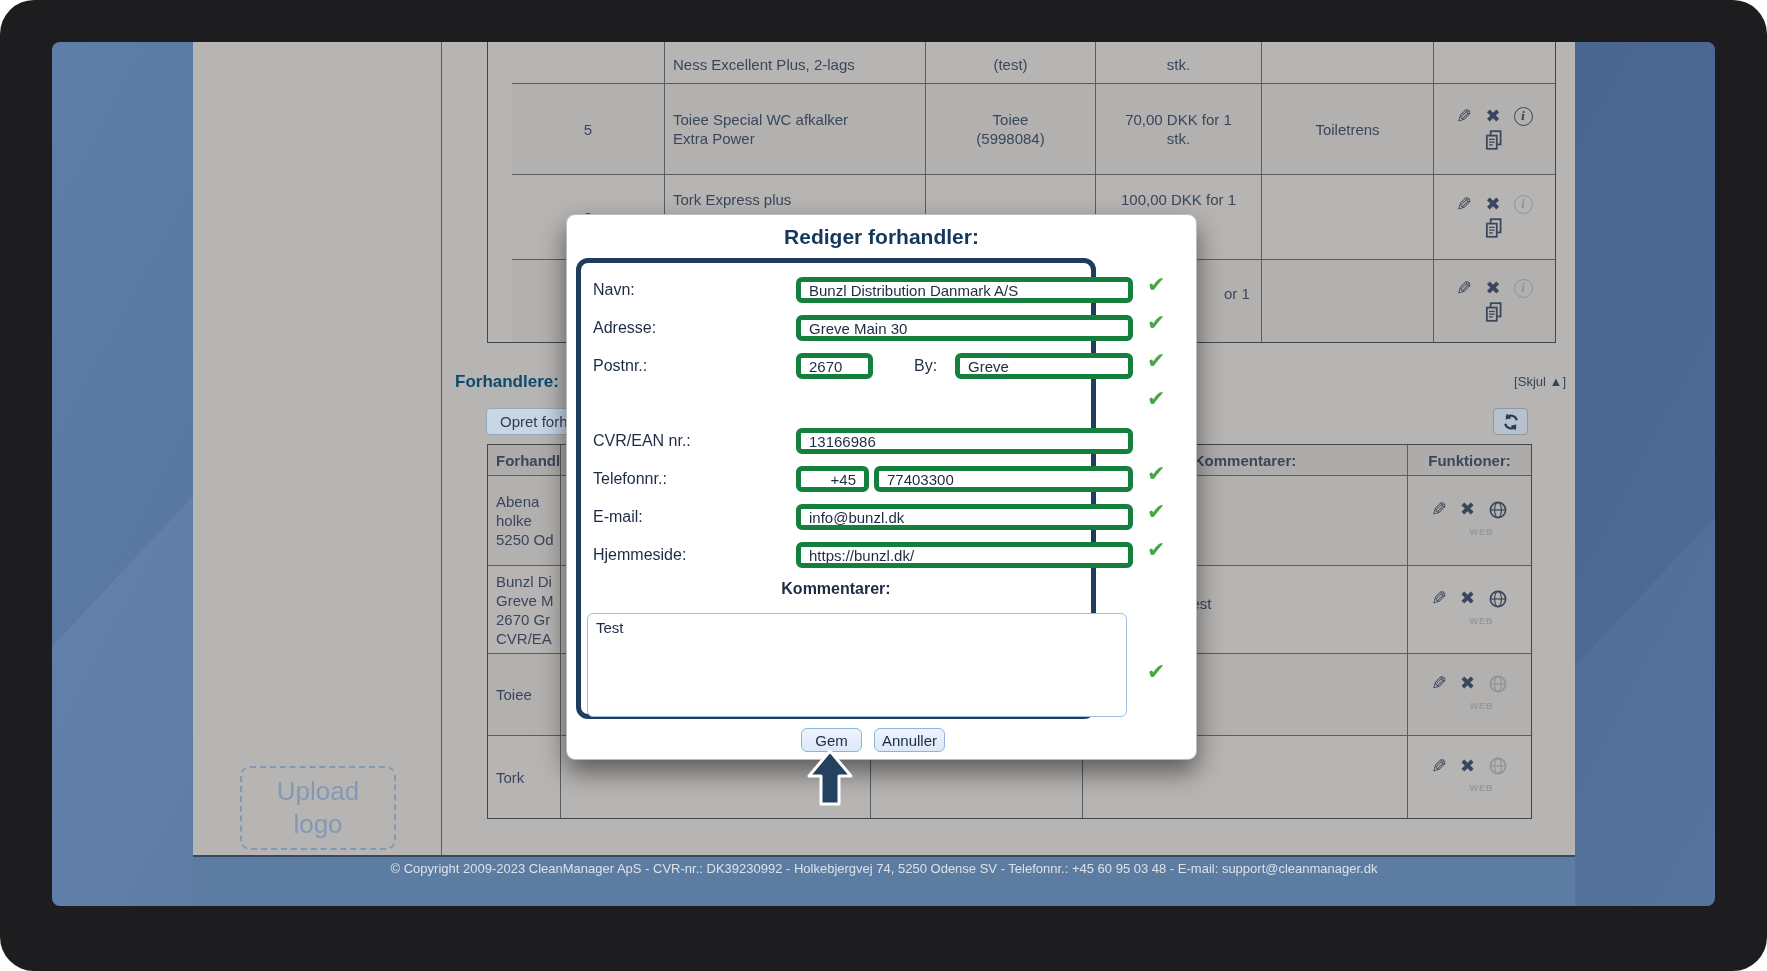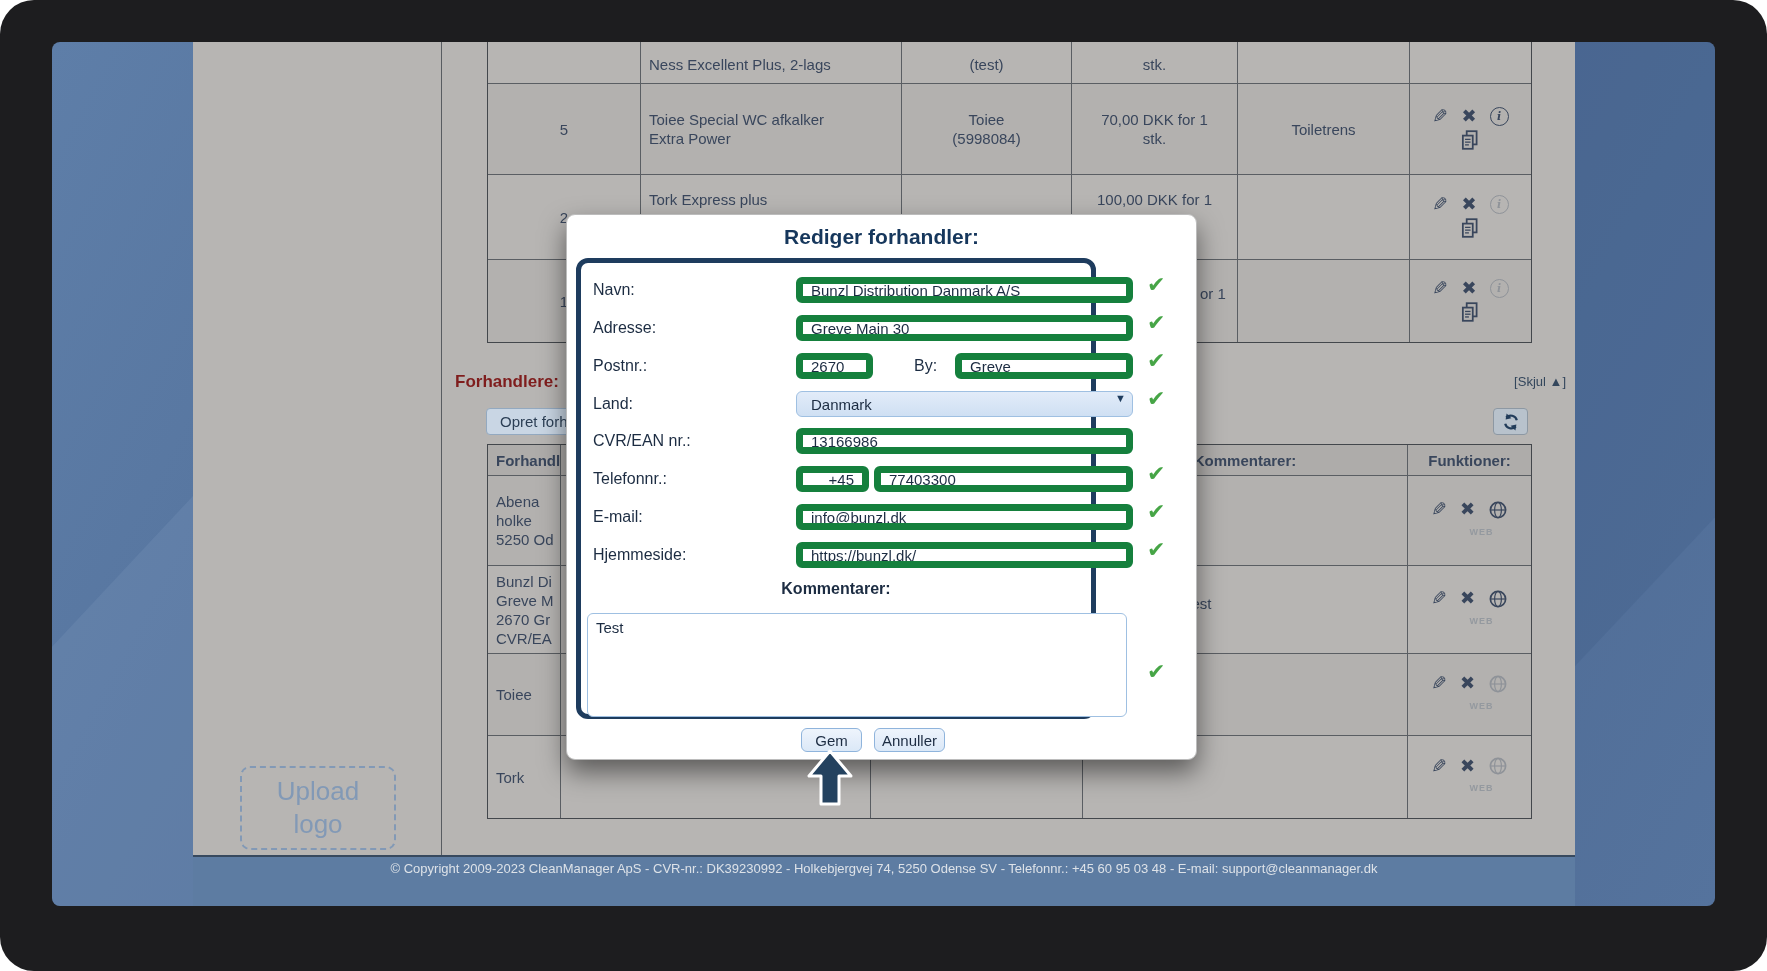--- a/index.html
+++ b/index.html
@@ -34,38 +34,38 @@
   .icostack{display:flex;flex-direction:column;align-items:center;gap:3px;}
   .pen{font-size:19px;color:#39465c;transform:scaleX(-1) rotate(0deg);display:inline-block;}
   .xico{font-size:18px;font-weight:bold;color:#39465c;}
   .info{width:17px;height:17px;border:1.6px solid #39465c;border-radius:50%;display:inline-flex;
         align-items:center;justify-content:center;font:italic bold 11px "DejaVu Serif",serif;color:#39465c;}
   .info.mut{border-color:#8f9399;color:#8f9399;}
   .mutg{color:#8f9399 !important;}
   .webtag{font-size:9px;letter-spacing:1px;color:#94999f;font-weight:bold;margin-left:24px;}
   svg.ico{display:block;}
   
-  .sechead{position:absolute;font-size:17px;font-weight:bold;color:#7f1d1d;white-space:nowrap;}
+  .sechead{position:absolute;font-size:17px;font-weight:bold;color:#0c4a6e;white-space:nowrap;}
   .hidelink{position:absolute;font-size:13px;color:#33465c;white-space:nowrap;}
   .btn-dim{position:absolute;background:#c9d6e4;border:1px solid #93a9c0;border-radius:4px;
            color:#2c3f55;font-size:15px;padding:4px 13px;white-space:nowrap;}
   .btn-refresh{position:absolute;width:35px;height:27px;background:#b8c2cc;border:1px solid #8d98a3;
            border-radius:4px;display:flex;align-items:center;justify-content:center;}
   
   .modal{position:absolute;left:373px;top:172px;width:631px;height:546px;background:#ffffff;
          border-radius:9px;border:1px solid #bcbcbc;box-sizing:border-box;
          box-shadow:0 12px 26px rgba(0,0,0,.5);z-index:10;}
   .modal-title{position:absolute;left:0;top:10px;width:100%;text-align:center;
          font-size:21px;font-weight:bold;color:#16375c;}
   .panel{position:absolute;left:9px;top:43px;width:520px;height:461px;box-sizing:border-box;
          border:5px solid #1e3c5e;border-radius:12px;background:#ffffff;}
   .frow{position:absolute;left:0;width:100%;height:38px;}
   .flabel{position:absolute;left:12px;top:0;height:38px;display:flex;align-items:center;
           font-size:16px;color:#1c2c42;}
-  .tbox{position:absolute;top:6px;height:26px;box-sizing:border-box;border:7px solid #15803d;
+  .tbox{position:absolute;top:6px;height:26px;box-sizing:border-box;border:5px solid #15803d;
         border-radius:6px;background:#fff;font-size:15px;color:#1c2c42;padding:0 8px;
         font-family:"Liberation Sans","DejaVu Sans",sans-serif;outline:none;}
   .selbox{position:absolute;top:6px;height:26px;box-sizing:border-box;border:1px solid #9fc0e2;
         border-radius:6px;background:linear-gradient(#e2ecf9,#cfe0f3);font-size:15px;color:#1c2c42;
         display:flex;align-items:center;padding:0 14px;}
   .selarrow{position:absolute;right:12px;top:7px;font-size:11px;color:#1e3c5e;}
   .komhead{position:absolute;left:0;width:100%;text-align:center;font-size:16px;font-weight:bold;color:#1c2c42;}
   .tarea{position:absolute;left:6px;top:350px;width:540px;height:104px;box-sizing:border-box;
         border:1px solid #9fc0e2;border-radius:6px;font-size:15px;color:#1c2c42;padding:5px 8px;
         resize:none;font-family:"Liberation Sans","DejaVu Sans",sans-serif;outline:none;}
@@ -92,21 +92,21 @@
 <body>
 
 <div id="shot">
  <div class="page">
   <div class="streak"></div>
   <div class="streak2"></div>
 
   <div class="content">
     <div class="vdivider"></div>
 
-    <div class="gtable" style="left:294px;top:0;grid-template-columns:153px 261px 170px 166px 172px 121px;grid-template-rows:42px 91px 85px 82px;border-top:none;">
+    <div class="gtable" style="left:294px;top:0;grid-template-columns:153px 261px 170px 166px 172px 121px;grid-template-rows:42px 91px 85px 82px;border-top:none;padding-left:24px;">
 
       <div class="cell lite botalign"></div>
       <div class="cell lite left botalign">
             <span class="nowrap">Ness Excellent Plus, 2-lags</span>
           </div>
       <div class="cell lite botalign">
             <span>(test)</span>
           </div>
       <div class="cell lite botalign">
             <span>stk.</span>
@@ -354,27 +354,20 @@
           <input class="tbox" style="left: 215px; width: 337px;" value="Greve Main 30">
         </div>
 
         <div class="frow" style="top:84px;">
           <span class="flabel">Postnr.:</span>
           <input class="tbox" style="left: 215px; width: 77px;" value="2670">
           <span class="flabel" style="left:333px;">By:</span>
           <input class="tbox" style="left: 374px; width: 178px;" value="Greve">
         </div>
 
-        <div class="frow" style="top:122px;">
-          <span class="flabel">Land:</span>
-          <div class="selbox" style="left:215px;width:337px;position:absolute;box-sizing:border-box;">
-            <span>Danmark</span>
-          </div>
-          <span class="selarrow" style="left:534px;right:auto;">▼</span>
-        </div>
 
         <div class="frow" style="top:159px;">
           <span class="flabel">CVR/EAN nr.:</span>
           <input class="tbox" style="left: 215px; width: 337px;" value="13166986">
         </div>
 
         <div class="frow" style="top:197px;">
           <span class="flabel">Telefonnr.:</span>
           <input class="tbox" style="left: 215px; width: 73px; text-align: right;" value="+45">
           <input class="tbox" style="left: 293px; width: 259px;" value="77403300">

